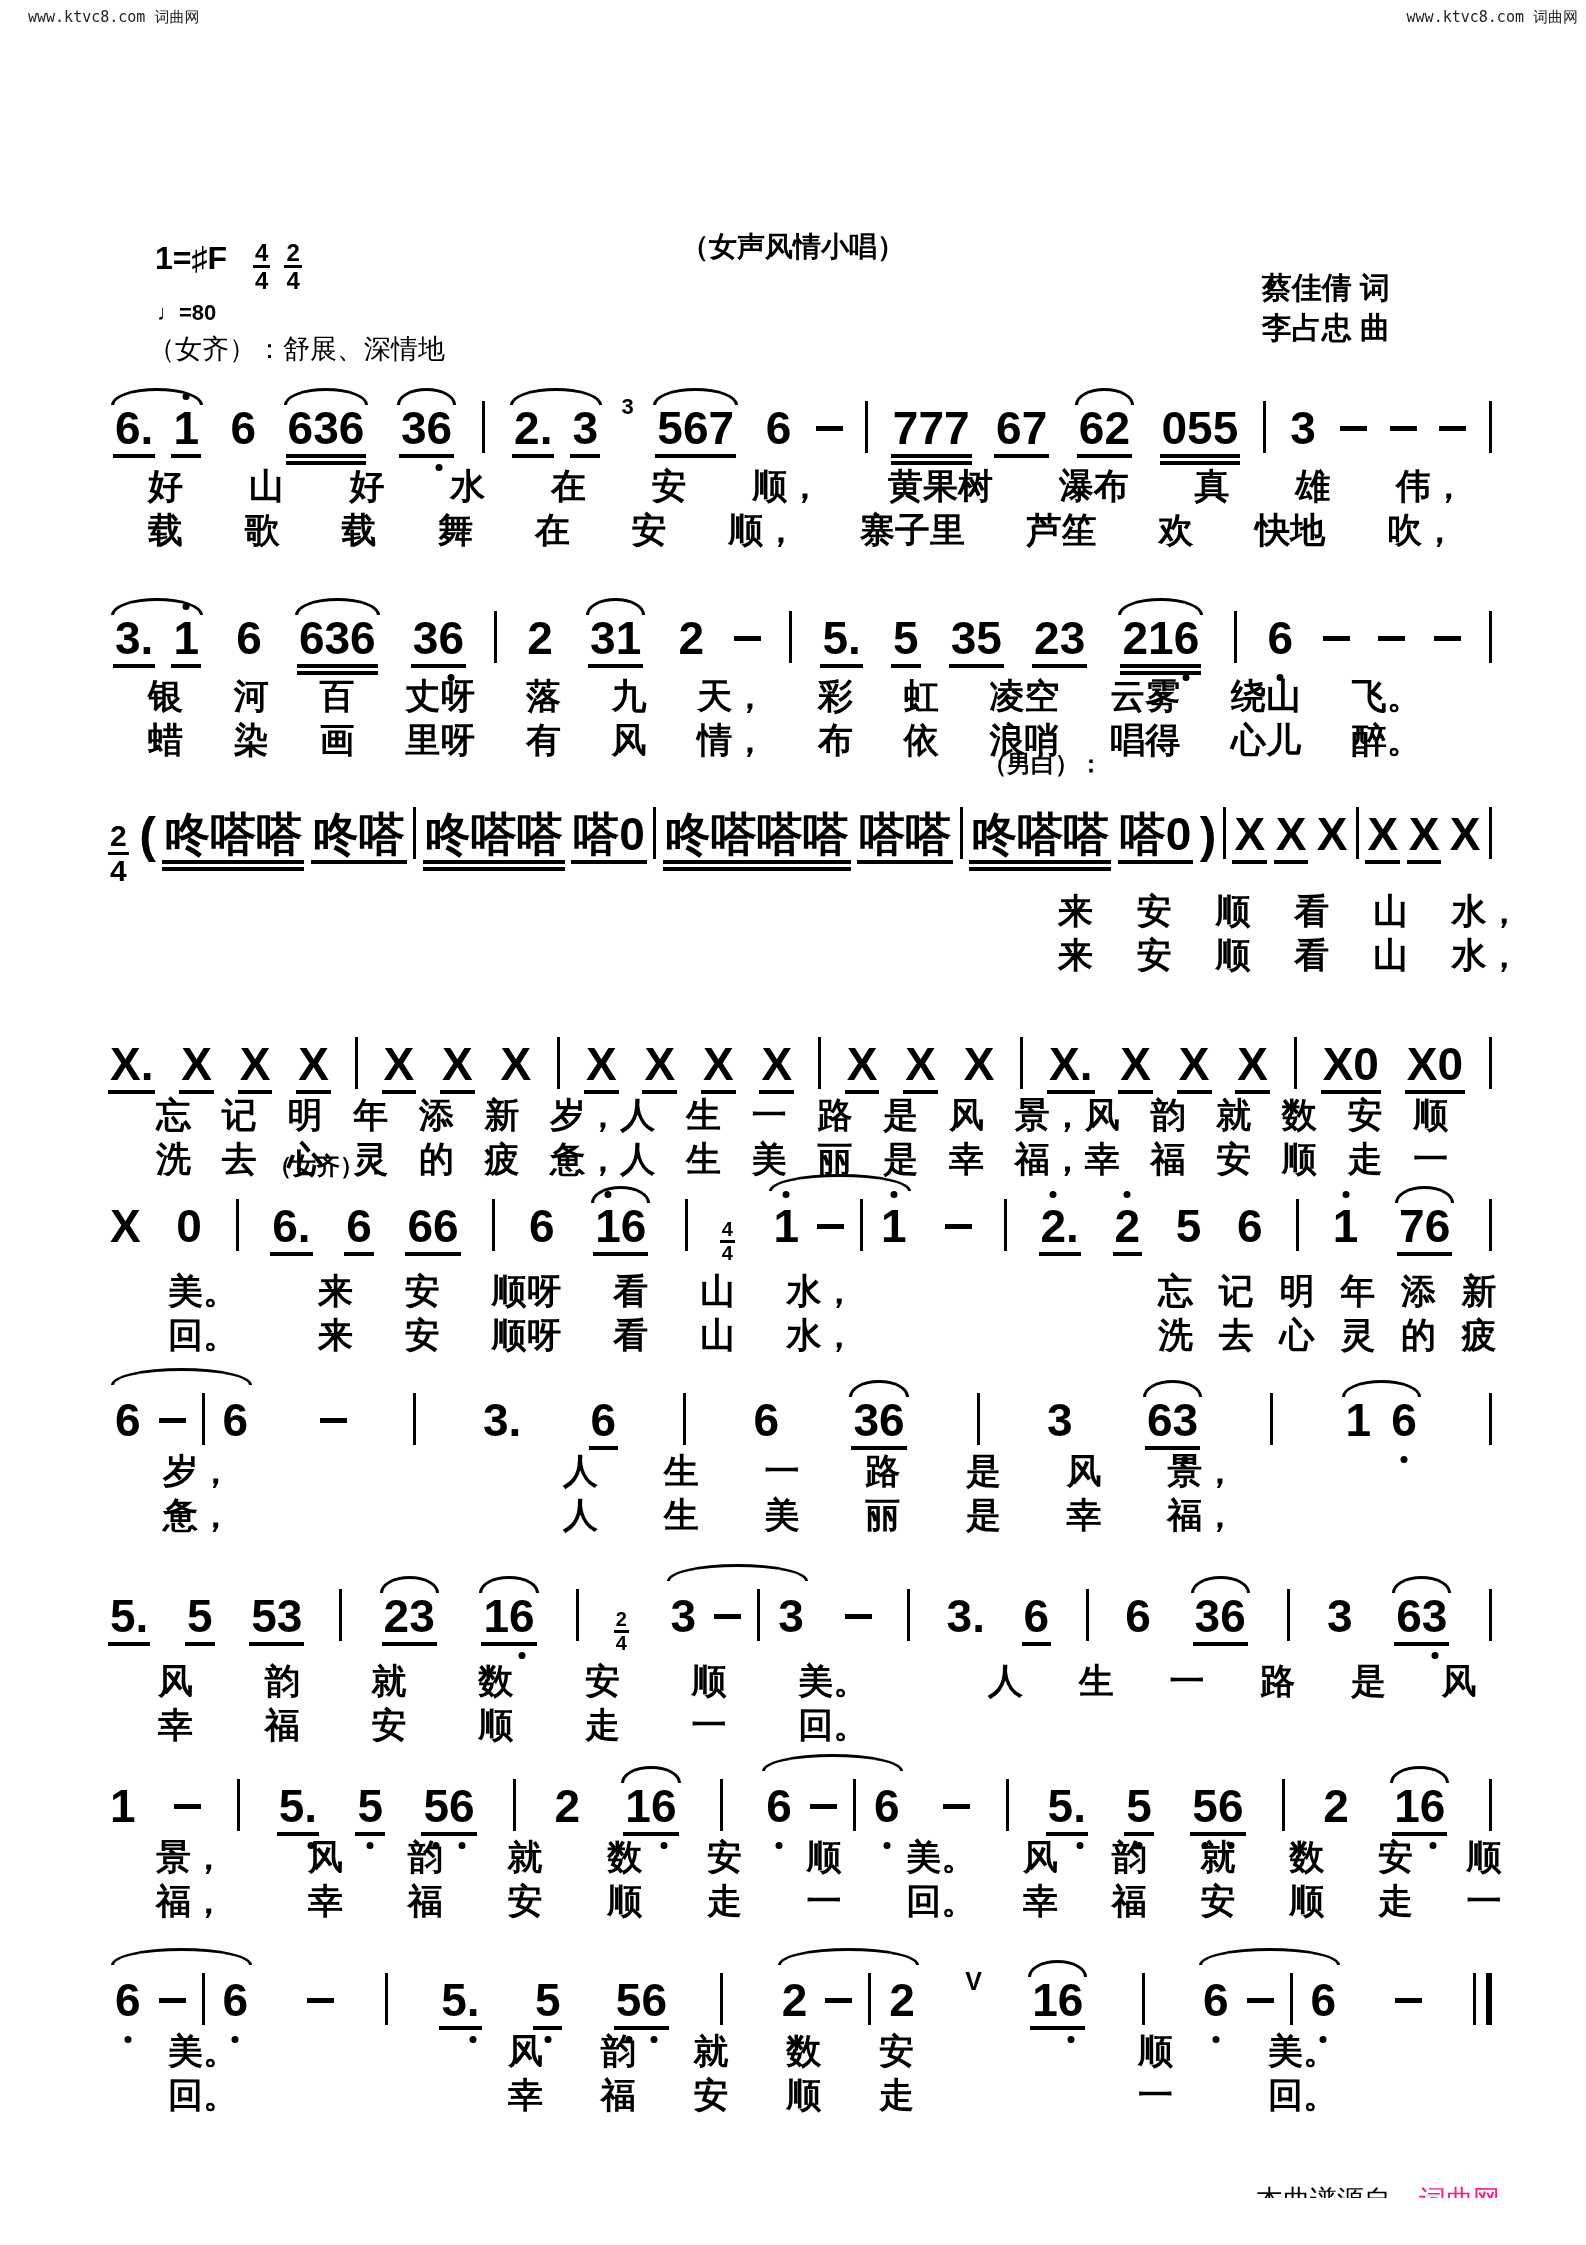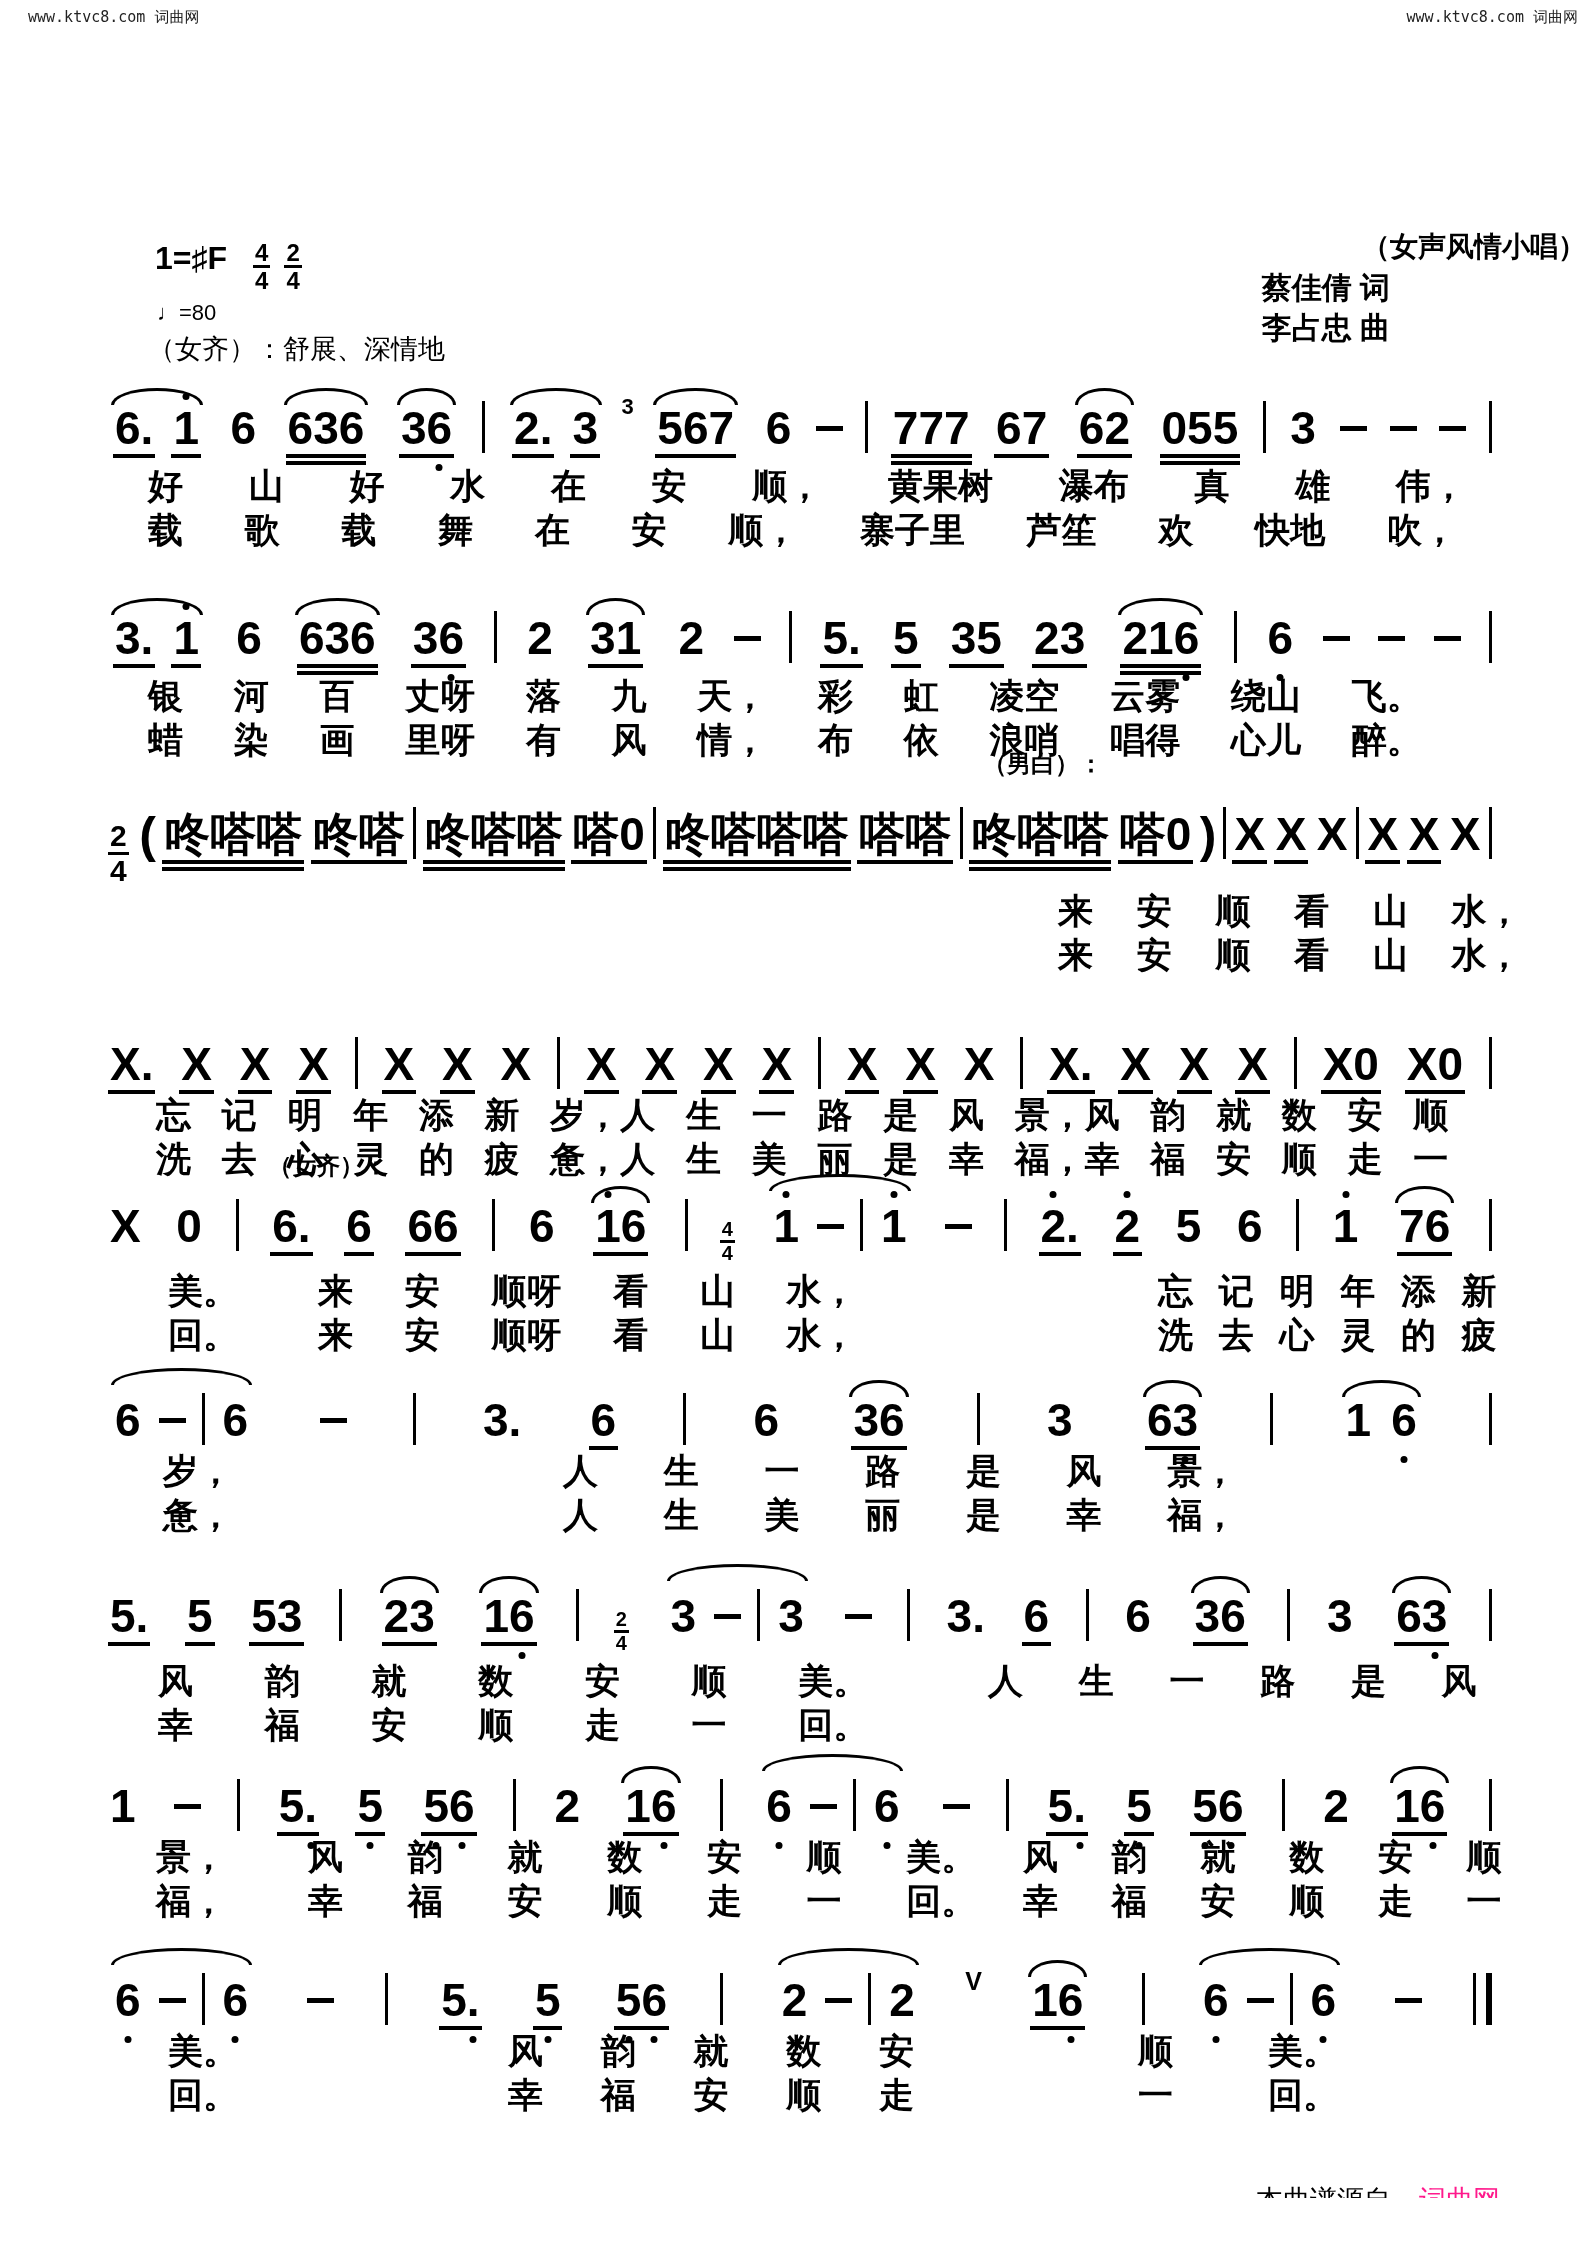--- a/index.html
+++ b/index.html
@@ -3,30 +3,30 @@
 <meta charset="utf-8">
 <style>
   html,body{margin:0;padding:0;background:#fff;}
   .page{position:relative;width:1586px;height:2198px;background:#ffffff;
         font-family:"Liberation Sans","DejaVu Sans",sans-serif;color:#000;overflow:hidden;}
   .wm{position:absolute;top:8px;font:15px "DejaVu Sans Mono","Liberation Mono",monospace;color:#222;letter-spacing:0;}
   .wm.tl{left:28px;}
   .wm.tr{right:8px;}
   h1.title{position:absolute;top:118px;left:0;width:100%;margin:0;text-align:center;
         font-size:62px;font-weight:bold;letter-spacing:4px;}
-  .subtitle{position:absolute;top:228px;left:0;width:100%;text-align:right;
+  .subtitle{position:absolute;top:228px;left:0;width:100%;text-align:center;
         font-size:28px;font-weight:bold;}
   .keyline{position:absolute;top:240px;left:155px;font-size:32px;font-weight:bold;display:flex;align-items:flex-start;gap:26px;}
   .meters{display:inline-flex;gap:14px;}
   .ts{display:inline-flex;flex-direction:column;align-items:center;font-weight:bold;font-size:20px;line-height:1.05;transform:translateY(-6px);}
   .ts i{font-style:normal;display:block;padding:0 2px;}
   .ts i.den{border-top:3px solid #000;}
   .meters .ts{font-size:24px;transform:none;}
   .ts.big{font-size:30px;transform:translateY(-4px);margin-right:4px;}
-  .tempo{position:absolute;top:300px;left:157px;font-size:22px;font-weight:normal;}
+  .tempo{position:absolute;top:300px;left:157px;font-size:22px;font-weight:bold;}
   .direction{position:absolute;top:331px;left:148px;font-size:27px;font-weight:normal;}
   .credits{position:absolute;top:268px;right:196px;font-size:30px;font-weight:bold;line-height:40px;text-align:left;}
   .score{position:absolute;left:108px;right:94px;top:0;height:2245px;}
   .system{position:absolute;left:0;right:0;}
   .sys-label{position:absolute;font-size:24px;font-weight:bold;white-space:nowrap;}
   .notes{display:flex;justify-content:space-between;align-items:baseline;
          padding-top:26px;min-height:60px;font-weight:bold;font-size:46px;line-height:1.05;}
   .note{display:inline-flex;position:relative;padding:0 2px 2px 2px;white-space:nowrap;}
   .note.u1{border-bottom:4px solid #000;}
   .note.u2{border-bottom:11px double #000;}

